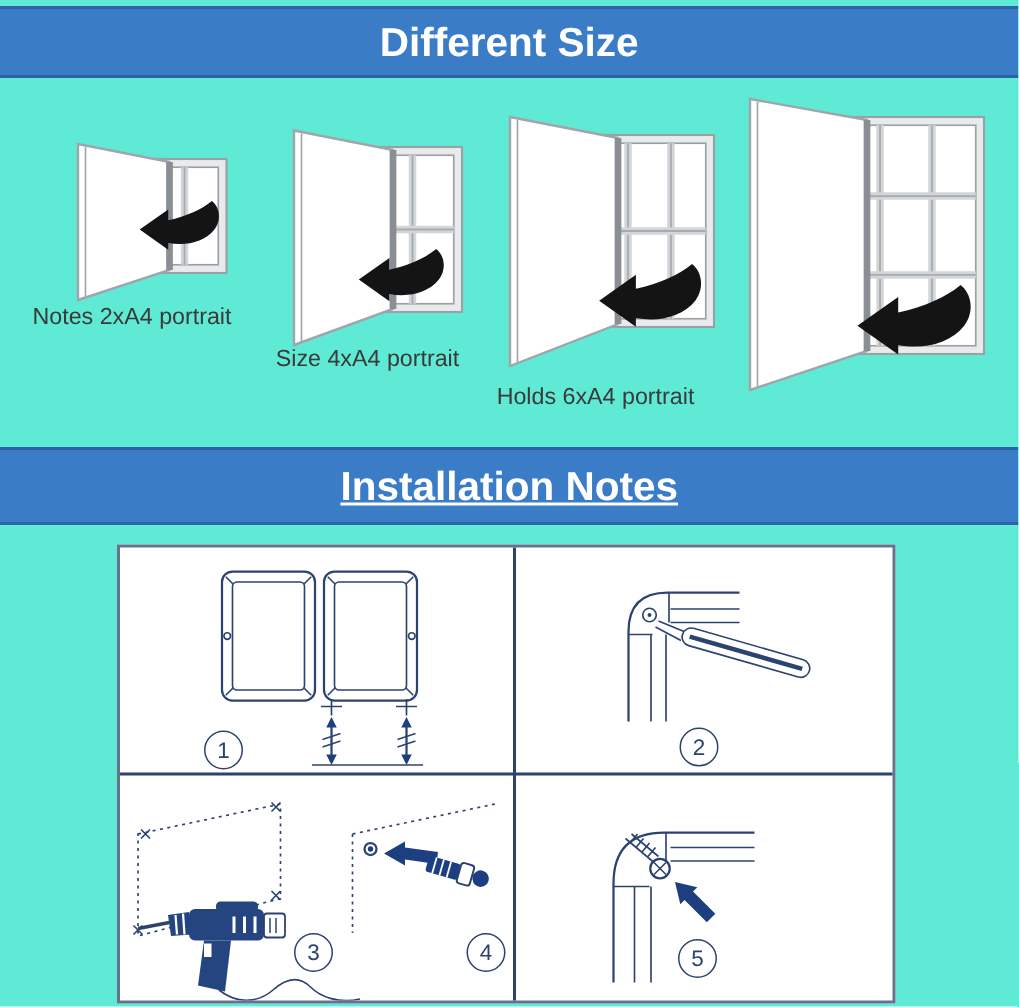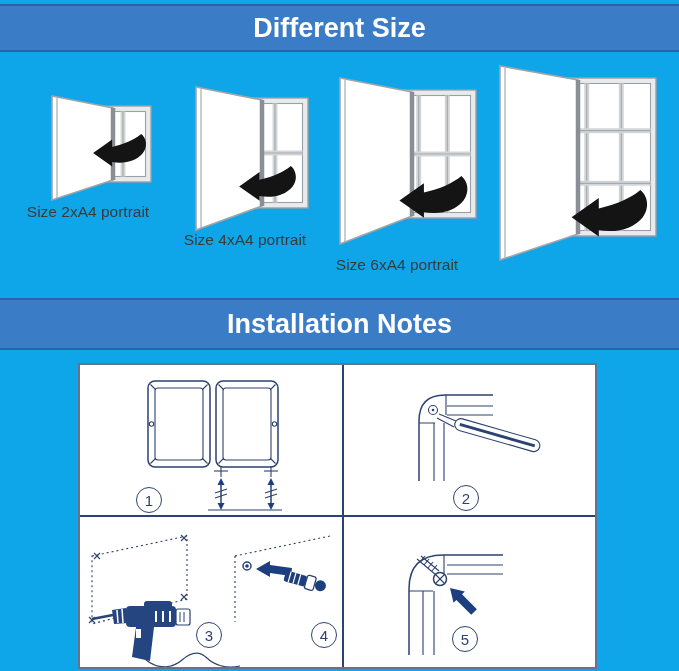--- a/index.html
+++ b/index.html
@@ -1,27 +1,27 @@
 <!DOCTYPE html>
 <html><head>
 <meta charset="utf-8">
 <style>
   html,body{margin:0;padding:0;background:#fff;}
   #canvas{
-    position:relative;width:679px;height:671px;background:#0ea5e9;overflow:hidden;
+    position:relative;width:679px;height:671px;background:#5eead4;overflow:hidden;
     font-family:"Liberation Sans", sans-serif;
   }
   
   .banner{
     position:absolute;left:0;right:0;background:#3b7cc6;
     border-top:2px solid #2d63a6;border-bottom:2px solid #2d63a6;
     text-align:center;color:#fff;font-weight:bold;font-size:27px;
   }
   #banner-sizes{top:4px;height:44px;line-height:44px;}
-  #banner-install{top:298px;height:48px;line-height:48px;}
+  #banner-install{top:298px;height:48px;line-height:48px;text-decoration:underline;}
   
   .size-item{position:absolute;}
   .size-label{
     position:absolute;text-align:center;color:#3a3a3a;font-size:15.5px;
   }
   svg .frame-outer{fill:#e9eaeb;stroke:#9aa0a6;stroke-width:1.4;}
   svg .frame-inner{fill:#ffffff;stroke:#9aa0a6;stroke-width:1.1;}
   svg .mullion-thick{stroke:#d3d6d8;stroke-width:5;}
   svg .mullion-thin{stroke:#a6abb0;stroke-width:1.2;}
   svg .door{fill:#ffffff;stroke:#a0a5ab;stroke-width:1.6;}
@@ -65,21 +65,21 @@
       <rect class="frame-outer" x="65" y="14" width="56" height="76"></rect>
       <rect class="frame-inner" x="70.5" y="19.5" width="45" height="65"></rect>
       <line class="mullion-thick" x1="93" y1="19.5" x2="93" y2="84.5"></line>
       <line class="mullion-thin" x1="93" y1="19.5" x2="93" y2="84.5"></line>
       <polygon class="door" points="83,16 22,4 22,108 83,88"></polygon>
       <line class="door-edge" x1="27" y1="6" x2="27" y2="106"></line>
       <line class="hinge-bar" x1="83" y1="16" x2="83" y2="88"></line>
       <use href="#swoosh" class="swoosh" transform="translate(62,42) scale(0.56)"></use>
     </svg>
   </div>
-  <div class="size-label" style="left:8px;top:203px;width:160px">Size 2xA4 portrait</div>
+  <div class="size-label" style="left:8px;top:203px;width:160px">Notes 2xA4 portrait</div>
 
   <div class="size-item" style="left:172px;top:84px;width:145px;height:150px">
     <svg width="145" height="150" viewBox="0 0 145 150">
       <rect class="frame-outer" x="70" y="14" width="66" height="110"></rect>
       <rect class="frame-inner" x="75.5" y="19.5" width="55" height="99"></rect>
       <line class="mullion-thick" x1="103" y1="19.5" x2="103" y2="118.5"></line>
       <line class="mullion-thin" x1="103" y1="19.5" x2="103" y2="118.5"></line>
       <line class="mullion-thick" x1="75.5" y1="69" x2="130.5" y2="69"></line>
       <line class="mullion-thin" x1="75.5" y1="69" x2="130.5" y2="69"></line>
       <polygon class="door" points="90,16 24,3 24,146 90,122"></polygon>
@@ -99,21 +99,21 @@
       <line class="mullion-thick" x1="129.3" y1="21.5" x2="129.3" y2="138.5"></line>
       <line class="mullion-thin" x1="129.3" y1="21.5" x2="129.3" y2="138.5"></line>
       <line class="mullion-thick" x1="77.5" y1="80" x2="152.5" y2="80"></line>
       <line class="mullion-thin" x1="77.5" y1="80" x2="152.5" y2="80"></line>
       <polygon class="door" points="94,18 22,4 22,170 94,142"></polygon>
       <line class="door-edge" x1="27" y1="6" x2="27" y2="168"></line>
       <line class="hinge-bar" x1="94" y1="18" x2="94" y2="142"></line>
       <use href="#swoosh" class="swoosh" transform="translate(80,102) scale(0.72)"></use>
     </svg>
   </div>
-  <div class="size-label" style="left:312px;top:256px;width:170px">Size 6xA4 portrait</div>
+  <div class="size-label" style="left:312px;top:256px;width:170px">Holds 6xA4 portrait</div>
 
   <div class="size-item" style="left:478px;top:60px;width:185px;height:226px">
     <svg width="185" height="226" viewBox="0 0 185 226">
       <rect class="frame-outer" x="74" y="18" width="104" height="158"></rect>
       <rect class="frame-inner" x="79.5" y="23.5" width="93" height="147"></rect>
       <line class="mullion-thick" x1="108.7" y1="23.5" x2="108.7" y2="170.5"></line>
       <line class="mullion-thin" x1="108.7" y1="23.5" x2="108.7" y2="170.5"></line>
       <line class="mullion-thick" x1="143.3" y1="23.5" x2="143.3" y2="170.5"></line>
       <line class="mullion-thin" x1="143.3" y1="23.5" x2="143.3" y2="170.5"></line>
       <line class="mullion-thick" x1="79.5" y1="70.7" x2="172.5" y2="70.7"></line>

